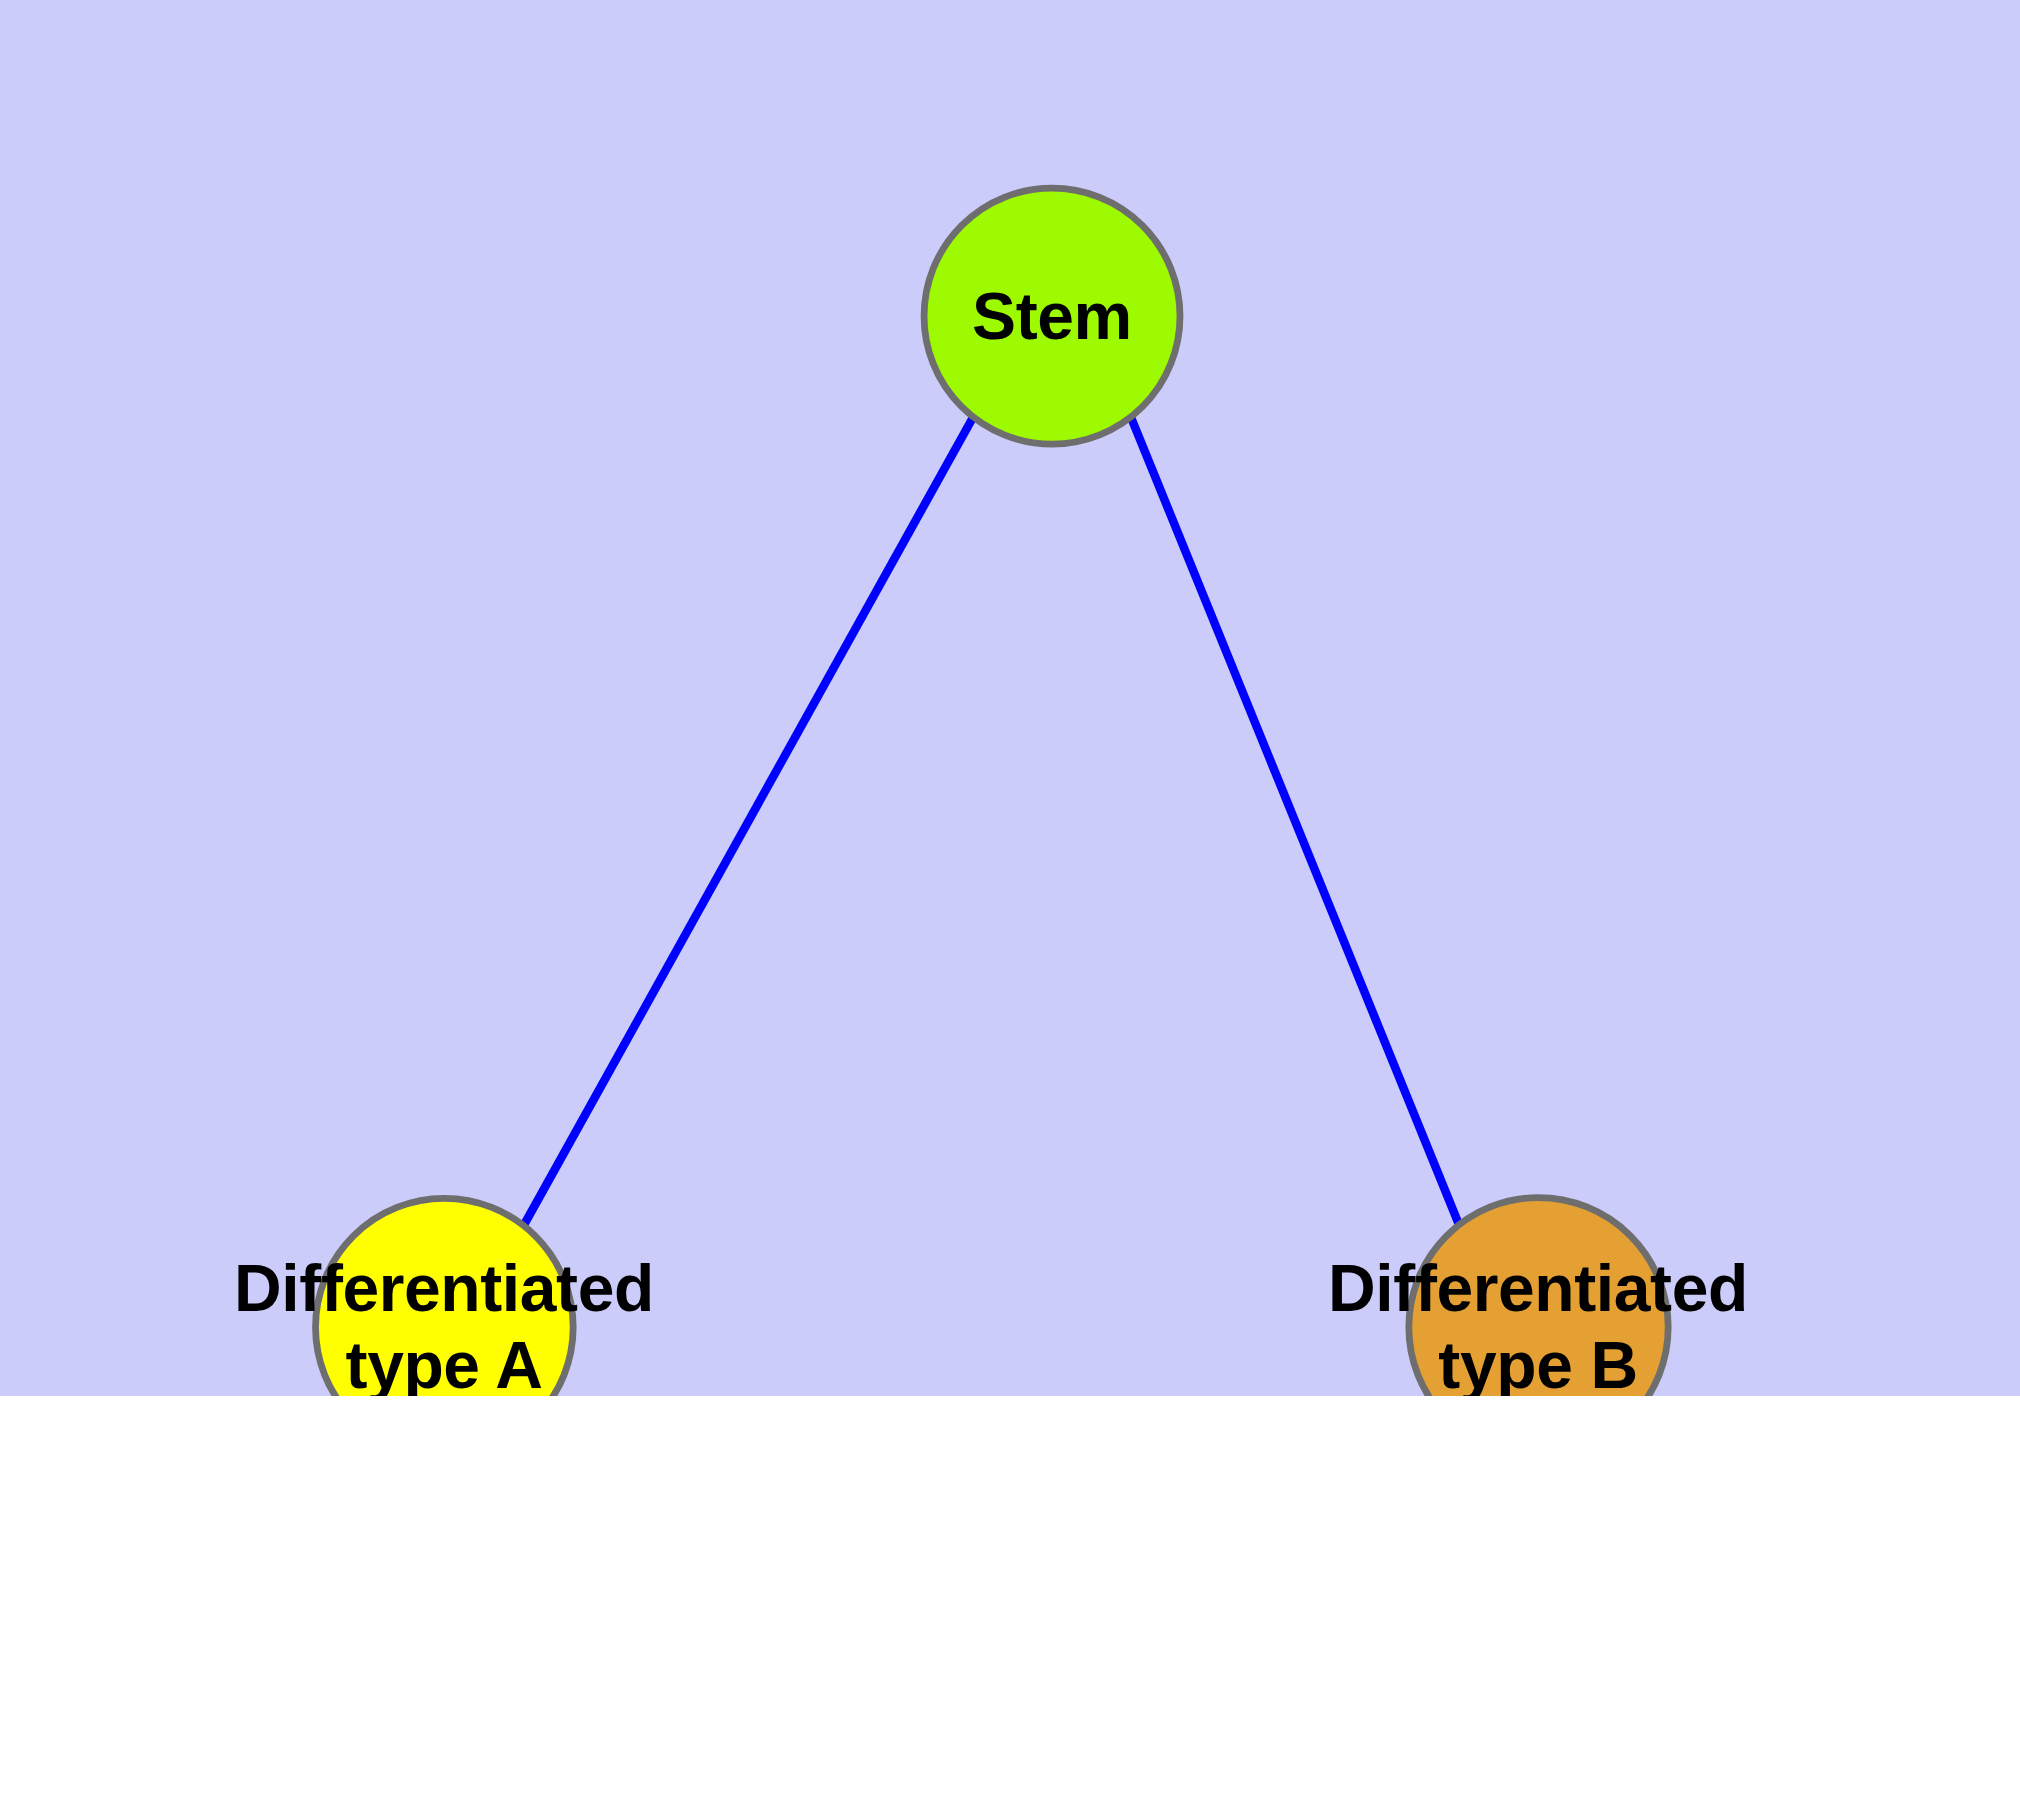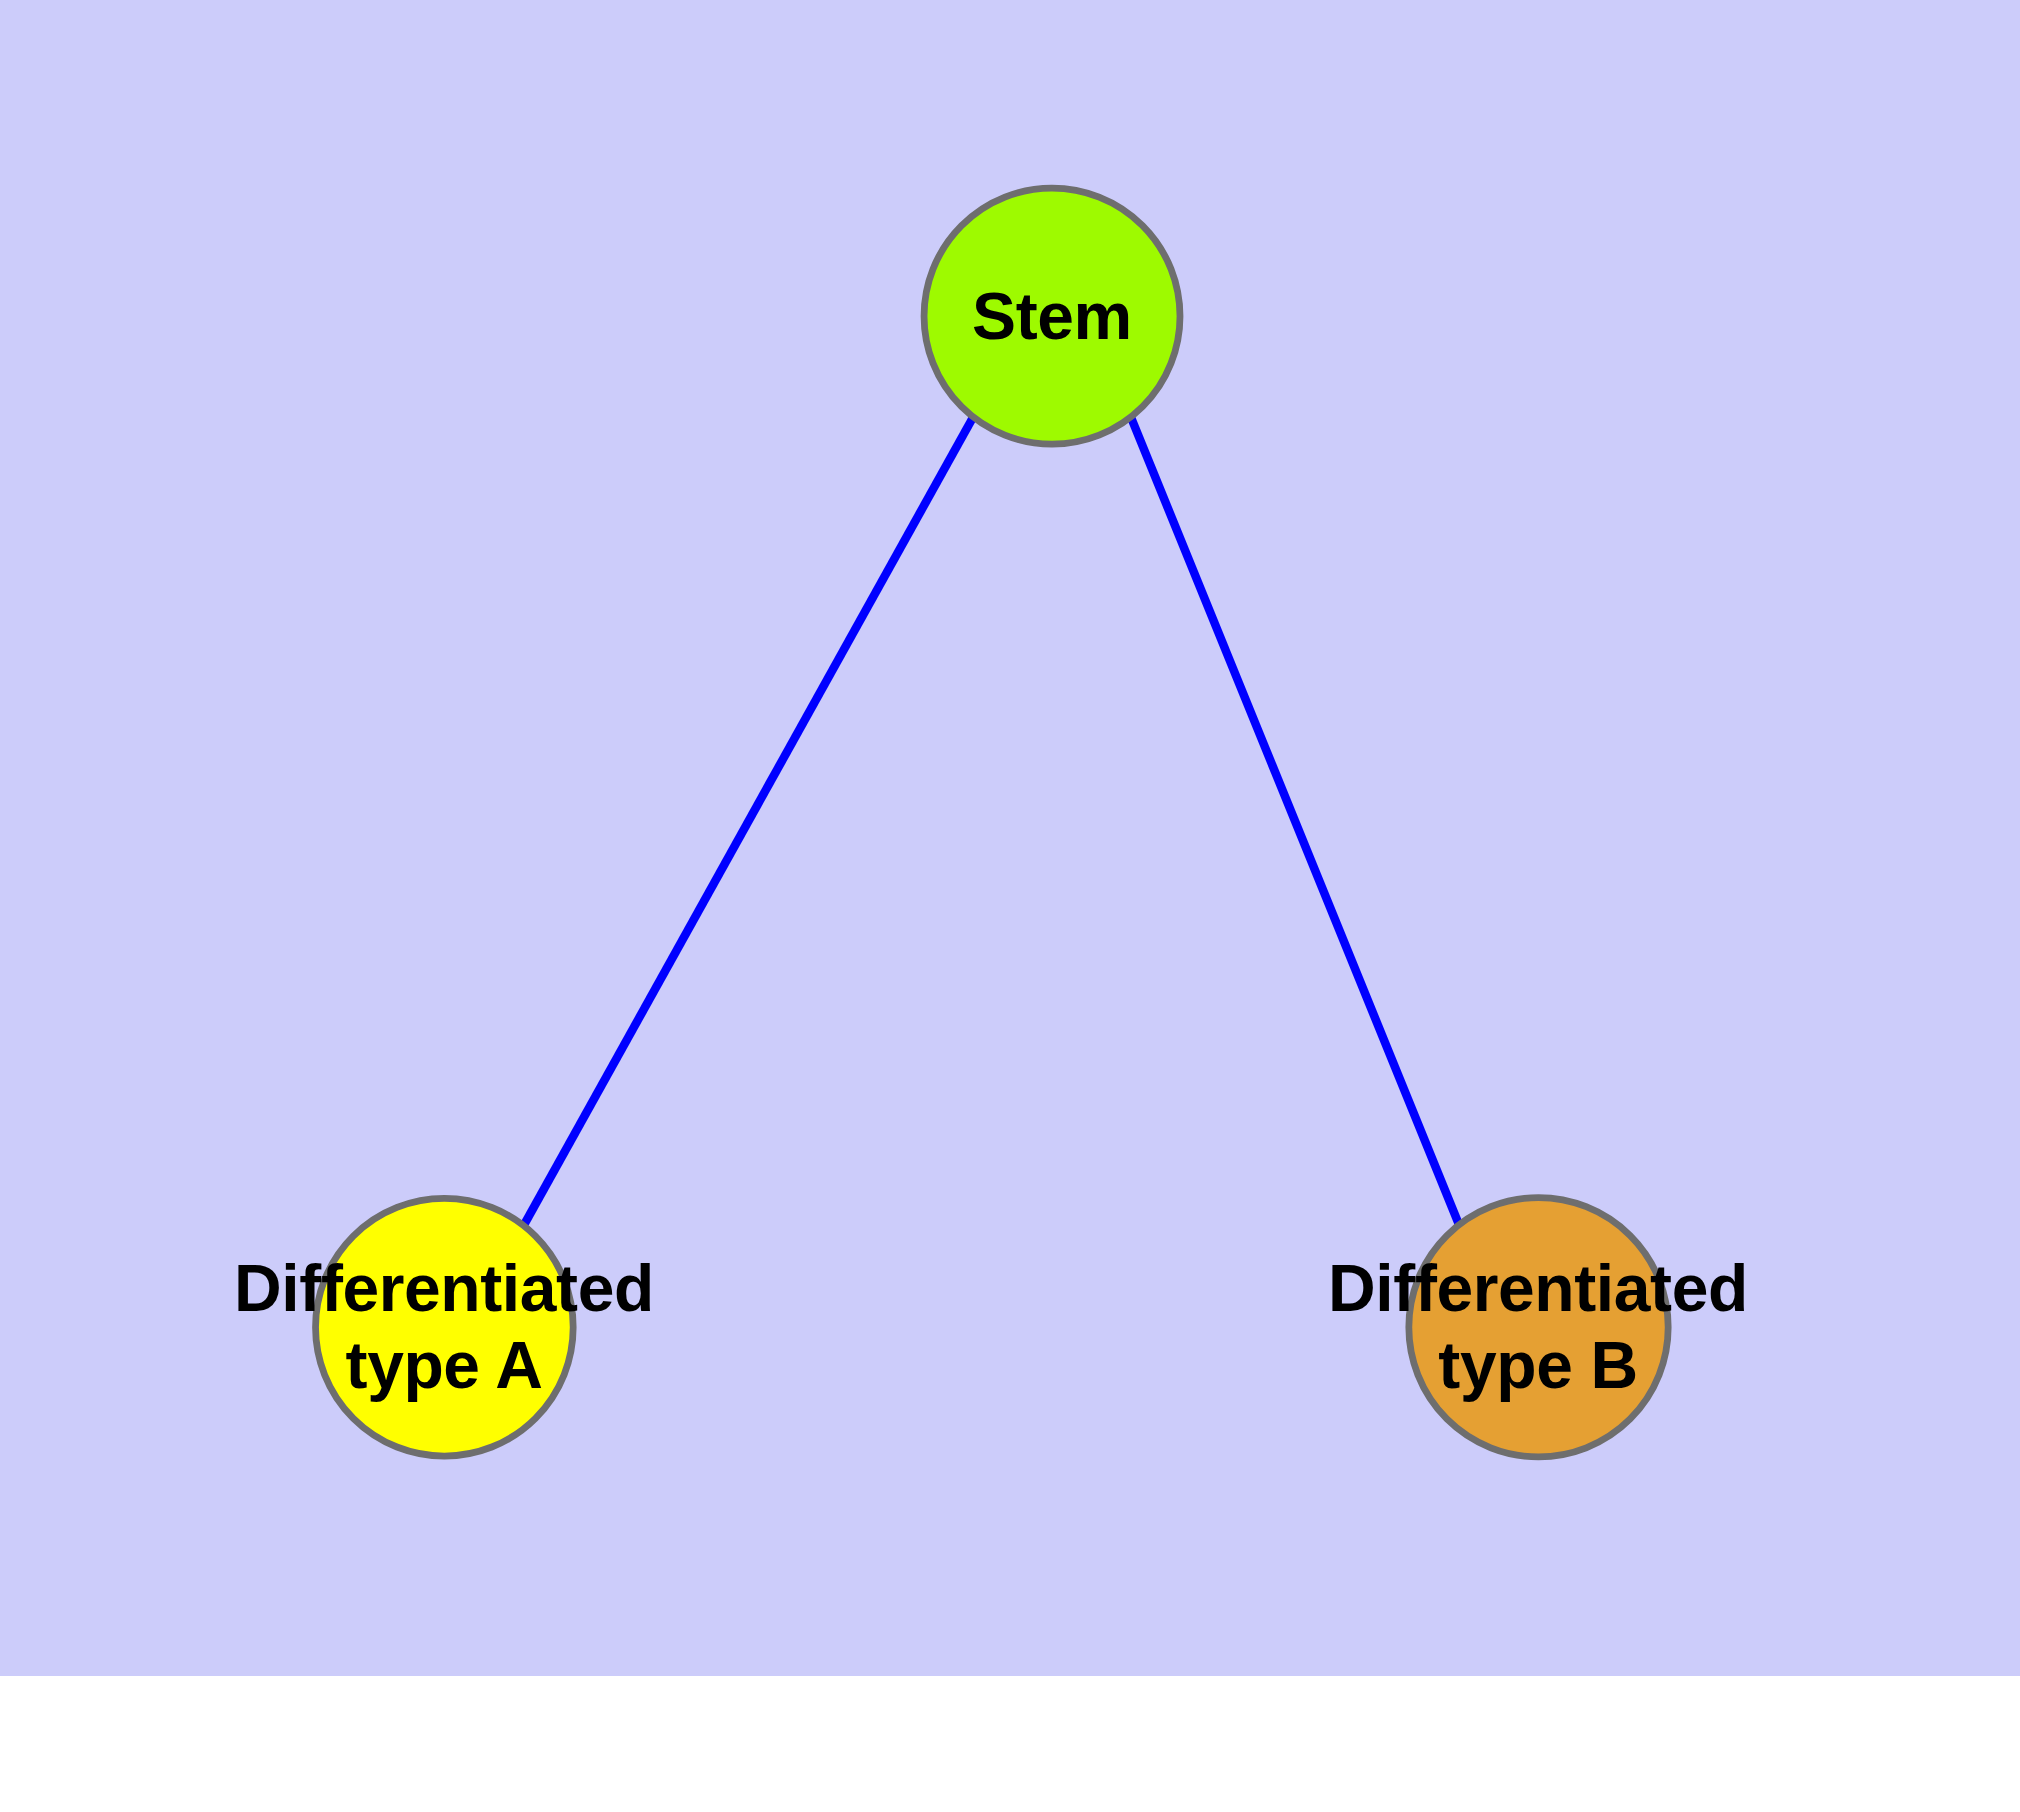--- a/index.html
+++ b/index.html
@@ -4,21 +4,21 @@
 <title>Cell Differentiation Graph</title>
 <style>
   html, body {
     margin: 0;
     padding: 0;
     background: #ffffff;
   }
   #canvas {
     position: relative;
     width: 2021px;
-    height: 1676px;
+    height: 1396px;
     overflow: hidden;
     font-family: "Liberation Sans", "DejaVu Sans", sans-serif;
   }
   #graph-bg {
     position: absolute;
     inset: 0;
     background: #ccccfa;
   }
   #graph-svg {
     position: absolute;

